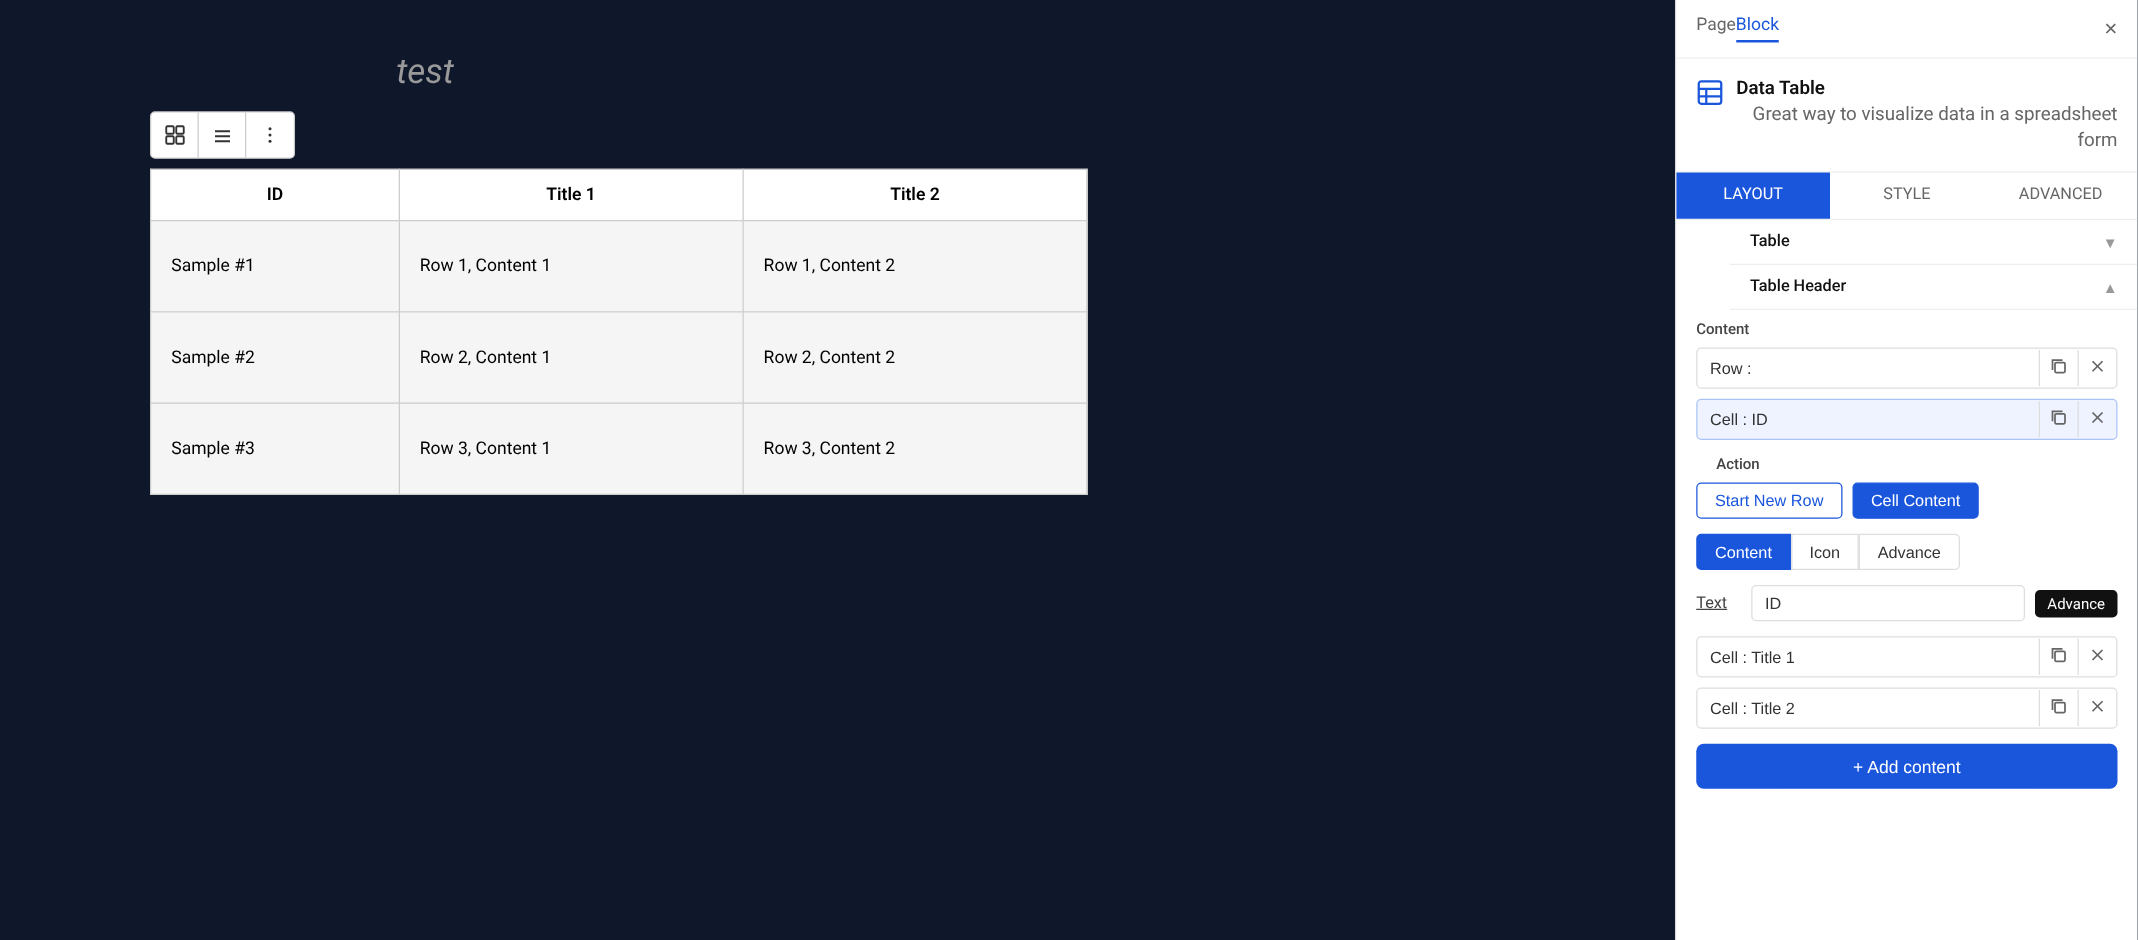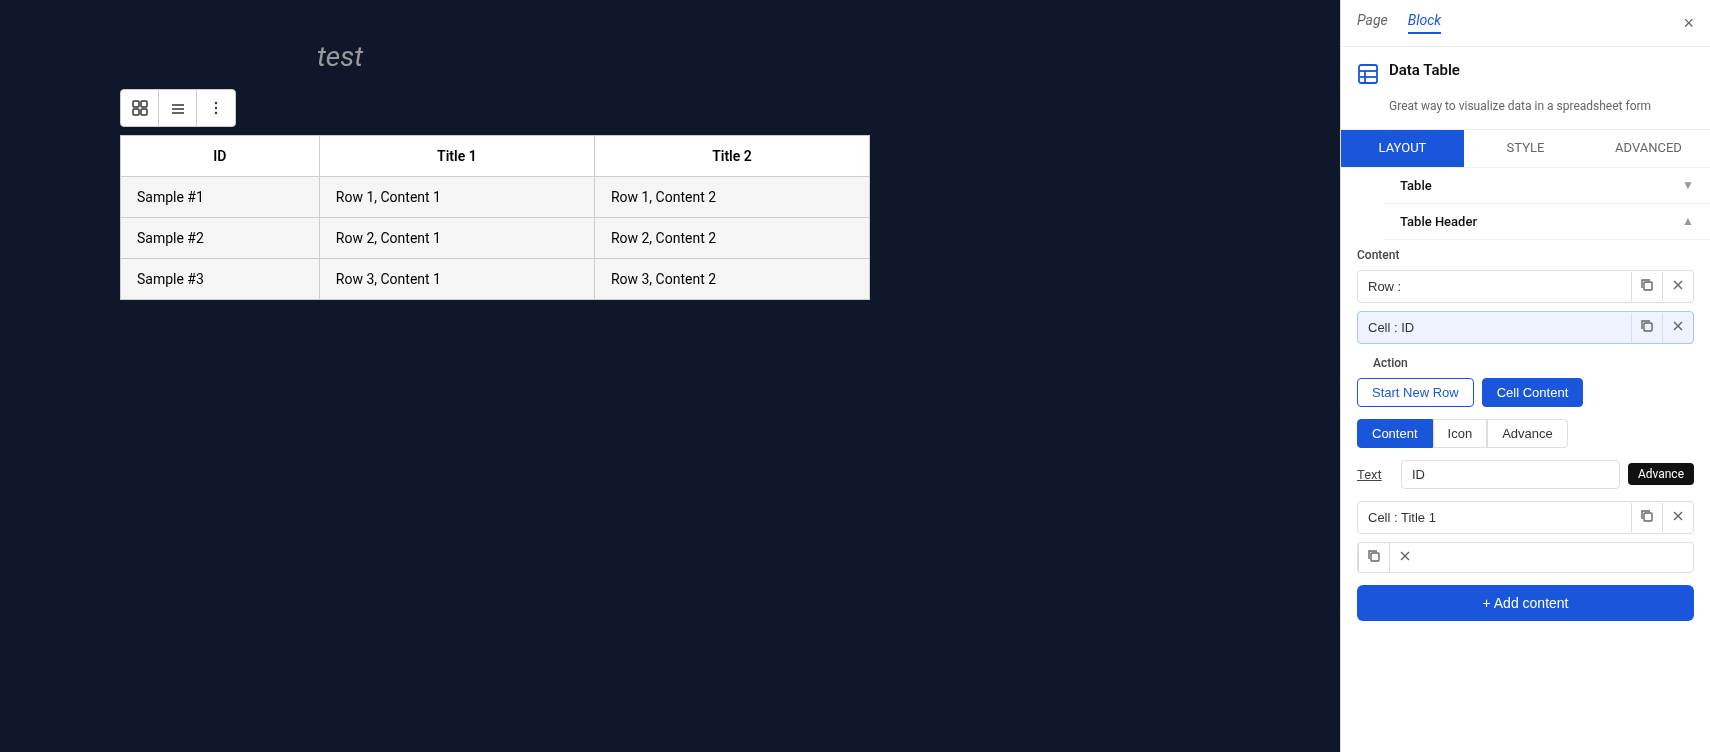--- a/index.html
+++ b/index.html
@@ -58,21 +58,21 @@
       background: white;
       border: 1px solid #ccc;
       padding: 12px 16px;
       font-weight: 600;
       text-align: center;
       font-size: 14px;
     }
 
     .data-table td {
       border: 1px solid #ccc;
-      padding: 12px 16px;
+      padding: 28px 16px;
       font-size: 14px;
       background: #f5f5f5;
     }
 
     .data-table tr:nth-child(even) td {
       background: #f5f5f5;
     }
 
     
     .right-panel {
@@ -88,22 +88,20 @@
     .panel-header {
       display: flex;
       align-items: center;
       justify-content: space-between;
       padding: 12px 16px;
       border-bottom: 1px solid #eee;
     }
 
     .panel-tabs {
       display: flex;
-      gap: 20px;
-      font-style: italic;
     }
 
     .panel-tab {
       font-size: 14px;
       color: #666;
       cursor: pointer;
       padding-bottom: 4px;
       border-bottom: 2px solid transparent;
     }
 
@@ -135,23 +133,23 @@
       margin-top: 2px;
     }
 
     .block-title {
       font-size: 15px;
       font-weight: 600;
       color: #111;
     }
 
     .block-desc {
-      font-size: 12px;
+      font-size: 15px;
       color: #666;
-      margin-top: 19px;
+      margin-top: 2px;
       line-height: 1.4;
       text-align: right;
     }
 
     
     .sub-tabs {
       display: flex;
       border-bottom: 1px solid #eee;
     }
 
@@ -504,20 +502,21 @@
       <button class="item-action-btn">
         <svg width="14" height="14" viewBox="0 0 14 14" fill="none" stroke="#666" stroke-width="1.4">
           <line x1="3" y1="3" x2="11" y2="11"></line>
           <line x1="11" y1="3" x2="3" y2="11"></line>
         </svg>
       </button>
     </div>
   </div>
 
   <div class="item-row">
+    <input class="item-row-input" value="Cell : Title 2" readonly="" style="">
     <div class="item-row-actions">
       <button class="item-action-btn">
         <svg width="14" height="14" viewBox="0 0 14 14" fill="none" stroke="#666" stroke-width="1.4">
           <rect x="4" y="4" width="8" height="8" rx="1"></rect>
           <path d="M2 10V2h8"></path>
         </svg>
       </button>
       <button class="item-action-btn">
         <svg width="14" height="14" viewBox="0 0 14 14" fill="none" stroke="#666" stroke-width="1.4">
           <line x1="3" y1="3" x2="11" y2="11"></line>

